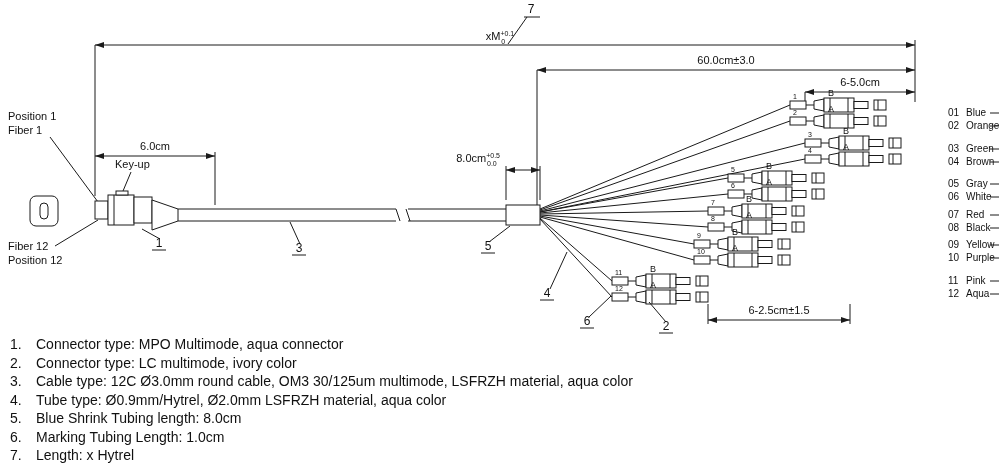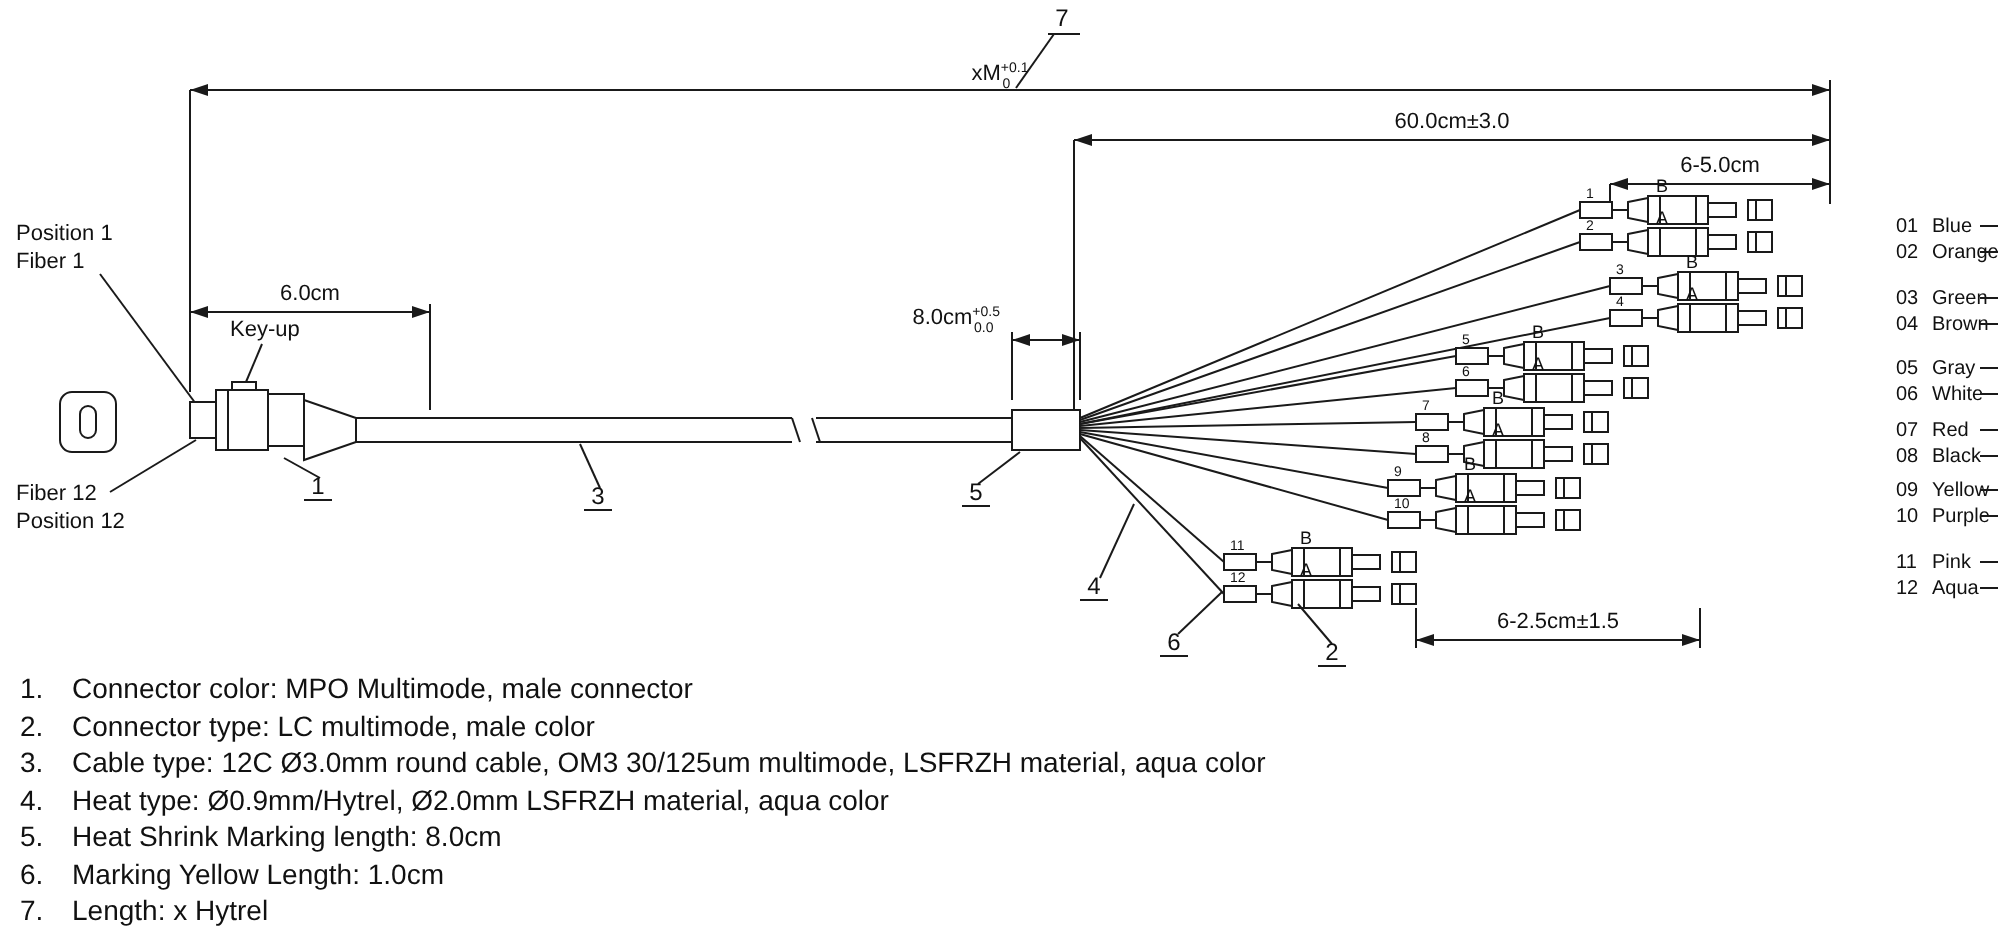--- a/index.html
+++ b/index.html
@@ -267,41 +267,41 @@
       <text class="legend-text" x="948" y="297">12</text>
       <text class="legend-text" x="966" y="297">Aqua</text>
       <line x1="990" y1="294" x2="999" y2="294" stroke="#1a1a1a"></line>
     </g>
   </g>
 </svg>
 
 <div class="notes">
   <div class="note-row">
         <span class="note-num">1.</span>
-        <span class="note-text">Connector color: MPO Multimode, male connector</span>
+        <span class="note-text">Connector type: MPO Multimode, aqua connector</span>
       </div>
   <div class="note-row">
         <span class="note-num">2.</span>
-        <span class="note-text">Connector type: LC multimode, male color</span>
+        <span class="note-text">Connector type: LC multimode, ivory color</span>
       </div>
   <div class="note-row">
         <span class="note-num">3.</span>
         <span class="note-text">Cable type: 12C Ø3.0mm round cable, OM3 30/125um multimode, LSFRZH material, aqua color</span>
       </div>
   <div class="note-row">
         <span class="note-num">4.</span>
-        <span class="note-text">Heat type: Ø0.9mm/Hytrel, Ø2.0mm LSFRZH material, aqua color</span>
+        <span class="note-text">Tube type: Ø0.9mm/Hytrel, Ø2.0mm LSFRZH material, aqua color</span>
       </div>
   <div class="note-row">
         <span class="note-num">5.</span>
-        <span class="note-text">Heat Shrink Marking length: 8.0cm</span>
+        <span class="note-text">Blue Shrink Tubing length: 8.0cm</span>
       </div>
   <div class="note-row">
         <span class="note-num">6.</span>
-        <span class="note-text">Marking Yellow Length: 1.0cm</span>
+        <span class="note-text">Marking Tubing Length: 1.0cm</span>
       </div>
   <div class="note-row">
         <span class="note-num">7.</span>
         <span class="note-text">Length: x Hytrel</span>
       </div>
 </div>
 
 </div>
 
 </body></html>

